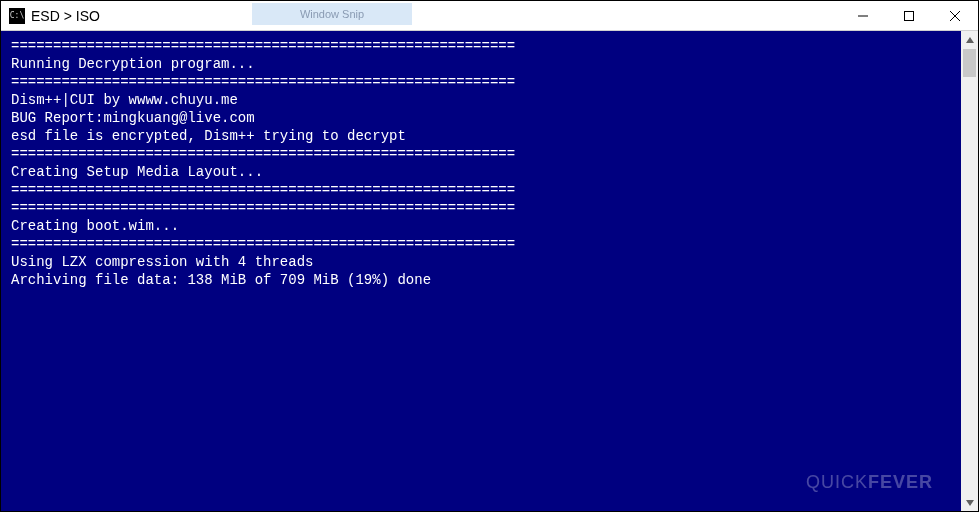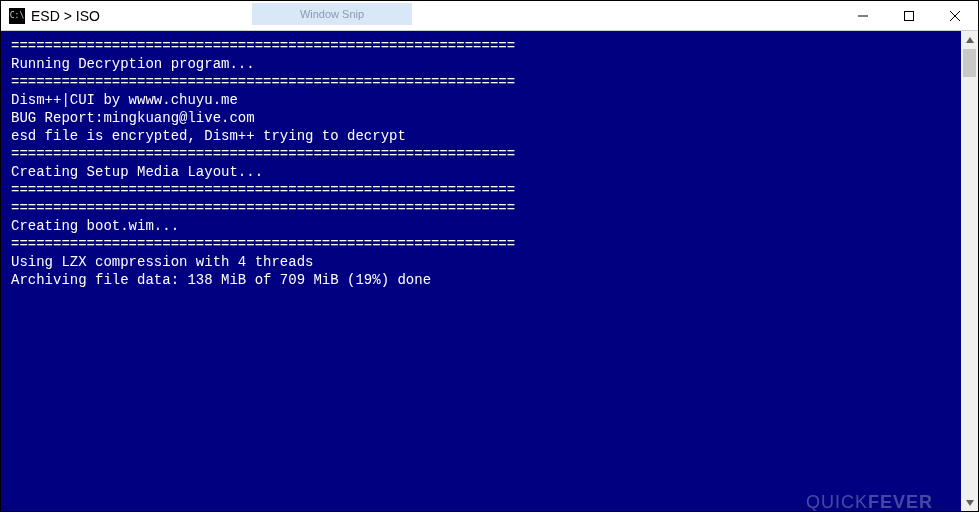--- a/index.html
+++ b/index.html
@@ -82,21 +82,21 @@
       position: absolute;
       top: 18px;
       width: 13px; left: 2px;
       height: 28px;
       background: #c8c8c8;
       border-radius: 0;
     }
 
     .watermark {
       position: absolute;
-      right: 28px; bottom: 0;
+      right: 28px; bottom: 20px;
       font-size: 18px;
       color: rgba(255,255,255,0.28);
       letter-spacing: 1px;
       font-family: "Segoe UI", Arial, sans-serif;
       font-weight: 300;
     }
     .watermark .bold { font-weight: 600; }
   </style>
 </head>
 <body>

